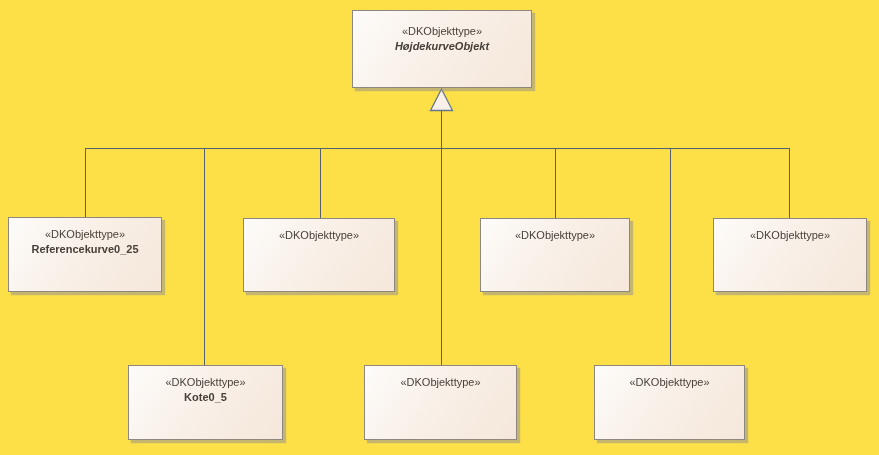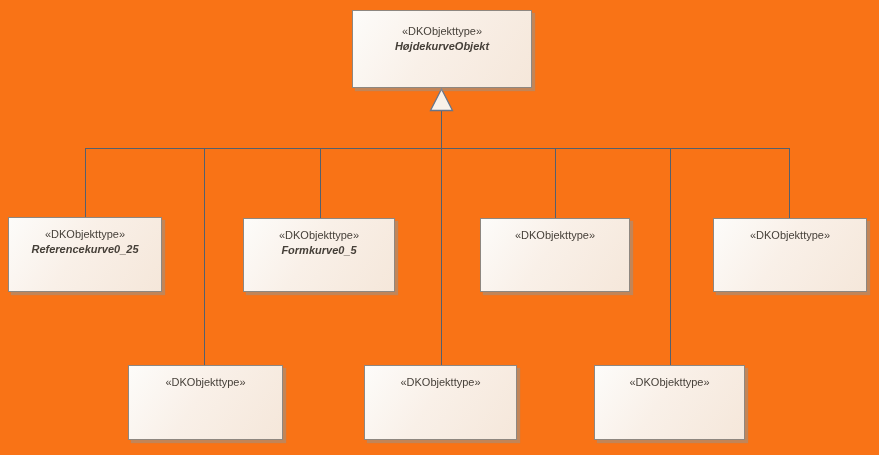--- a/index.html
+++ b/index.html
@@ -1,20 +1,20 @@
 <!DOCTYPE html>
 <html><head>
 <meta charset="utf-8">
 <style>
   html, body { margin: 0; padding: 0; background: #ffffff; }
   #canvas {
     position: relative;
     width: 879px;
     height: 455px;
-    background: #f97316;
+    background: #fde047;
     font-family: "Liberation Sans", sans-serif;
     overflow: hidden;
   }
   .node {
     position: absolute;
     box-sizing: border-box;
     border: 1px solid #8e8780;
     background: linear-gradient(125deg, #fdfcfa 0%, #f9f0e8 45%, #f5e7da 100%);
     box-shadow: 3px 3px 1px rgba(150, 147, 143, 0.55);
     text-align: center;
@@ -24,21 +24,20 @@
   .stereotype {
     font-size: 11px;
     line-height: 15px;
     white-space: nowrap;
   }
   .node-name {
     font-size: 11px;
     font-weight: bold;
     line-height: 15px;
     white-space: nowrap;
-    font-style: italic;
   }
   .node-name.abstract { font-style: italic; }
   .edge {
     position: absolute;
     background: #54606e;
   }
   .edge.h { height: 1px; }
   .edge.v { width: 1px; }
   .arrowhead {
     position: absolute;
@@ -69,33 +68,33 @@
     <div class="node-name abstract">HøjdekurveObjekt</div>
   </div>
 
   <div class="node" style="left:8px; top:217px; width:154px; height:75px;">
     <div class="stereotype">«DKObjekttype»</div>
     <div class="node-name">Referencekurve0_25</div>
   </div>
 
   <div class="node" style="left:243px; top:218px; width:152px; height:74px;">
     <div class="stereotype">«DKObjekttype»</div>
-    <div class="node-name">Formkurve0_5</div>
   </div>
 
   <div class="node" style="left:480px; top:218px; width:150px; height:74px;">
     <div class="stereotype">«DKObjekttype»</div>
   </div>
 
   <div class="node" style="left:713px; top:218px; width:154px; height:74px;">
     <div class="stereotype">«DKObjekttype»</div>
   </div>
 
   <div class="node" style="left:128px; top:365px; width:155px; height:75px;">
     <div class="stereotype">«DKObjekttype»</div>
+    <div class="node-name">Kote0_5</div>
   </div>
 
   <div class="node" style="left:364px; top:365px; width:153px; height:75px;">
     <div class="stereotype">«DKObjekttype»</div>
   </div>
 
   <div class="node" style="left:594px; top:365px; width:151px; height:75px;">
     <div class="stereotype">«DKObjekttype»</div>
   </div>
 

